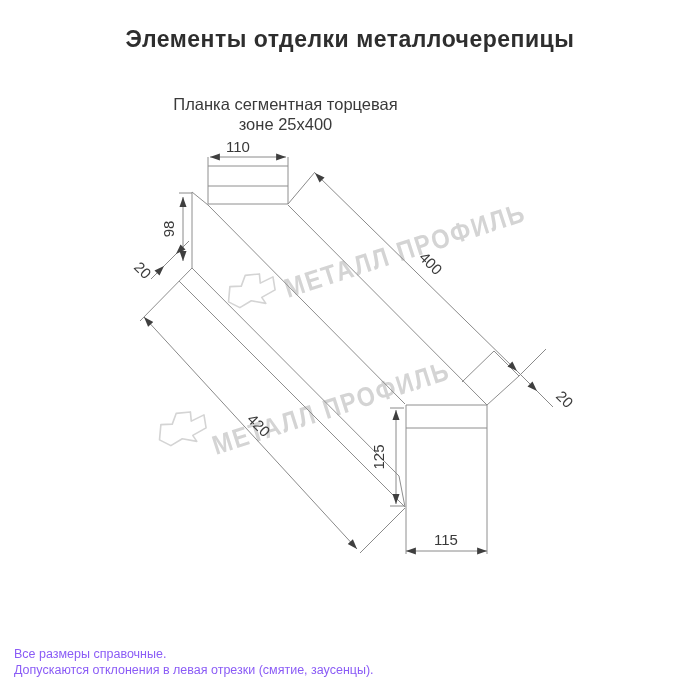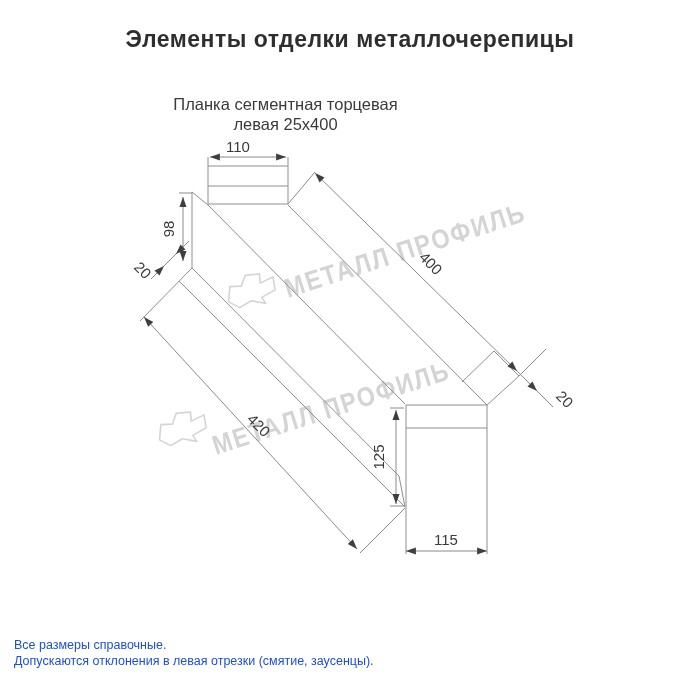--- a/index.html
+++ b/index.html
@@ -38,23 +38,23 @@
     line-height: 20px;
   }
   .drawing-svg {
     position: absolute;
     top: 0;
     left: 0;
   }
   .footnotes {
     position: absolute;
     left: 14px;
-    bottom: 31px;
+    bottom: 22px;
     font-size: 12.5px;
-    color: #1d4ed8;
+    color: #8b5cf6;
     line-height: 16px;
   }
   
   .part-line {
     stroke: #8e8e8e;
     stroke-width: 1;
     fill: none;
   }
   .dim-line {
     stroke: #8a8a8a;
@@ -82,21 +82,21 @@
 </style>
 </head>
 <body>
 
 <div class="canvas">
 
   <div class="page-title">Элементы отделки металлочерепицы</div>
 
   <div class="subtitle">
     <div>Планка сегментная торцевая</div>
-    <div>левая 25х400</div>
+    <div>зоне 25х400</div>
   </div>
 
   <svg class="drawing-svg" width="700" height="700" viewBox="0 0 700 700">
     <defs>
       <marker id="arr" viewBox="0 0 10 8" markerWidth="11" markerHeight="9" refX="9.5" refY="4" orient="auto-start-reverse" markerUnits="userSpaceOnUse">
         <path d="M0.5,0.8 L9.5,4 L0.5,7.2 Z" fill="#3f3f3f"></path>
       </marker>
     </defs>
 
     <g>

